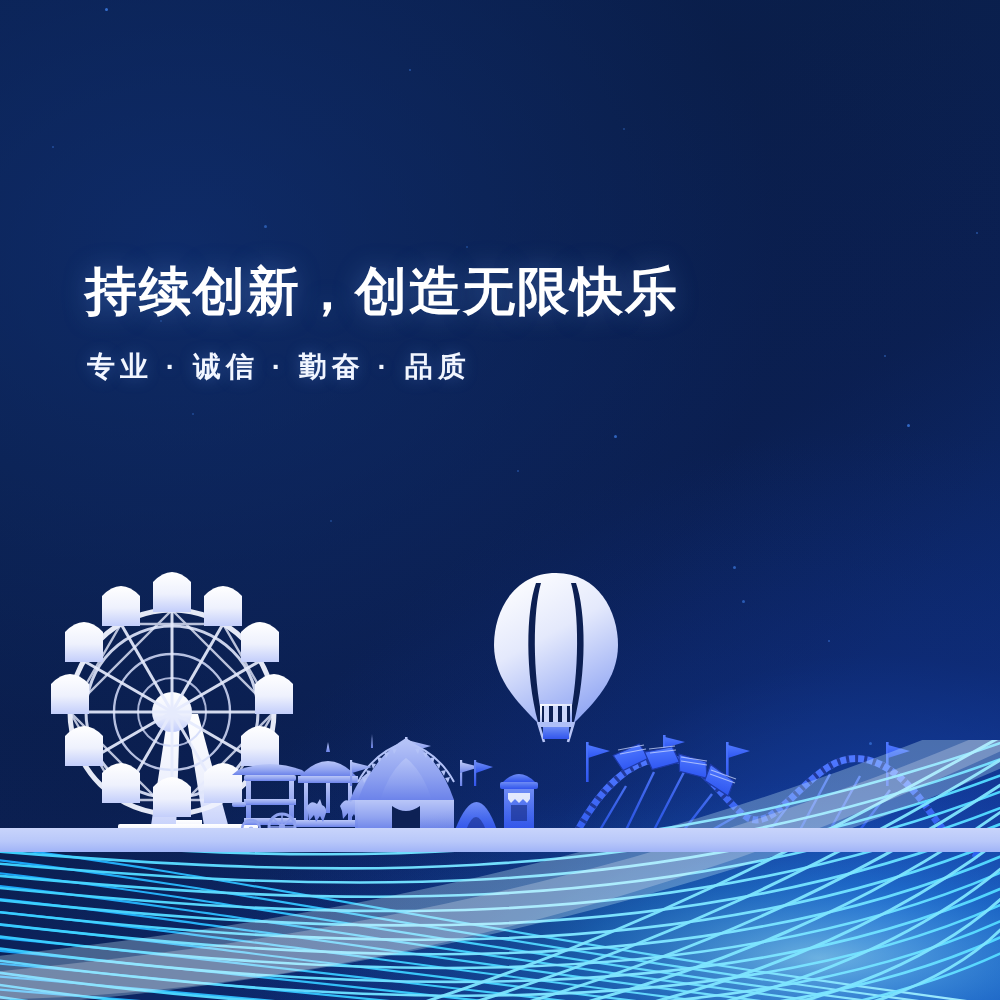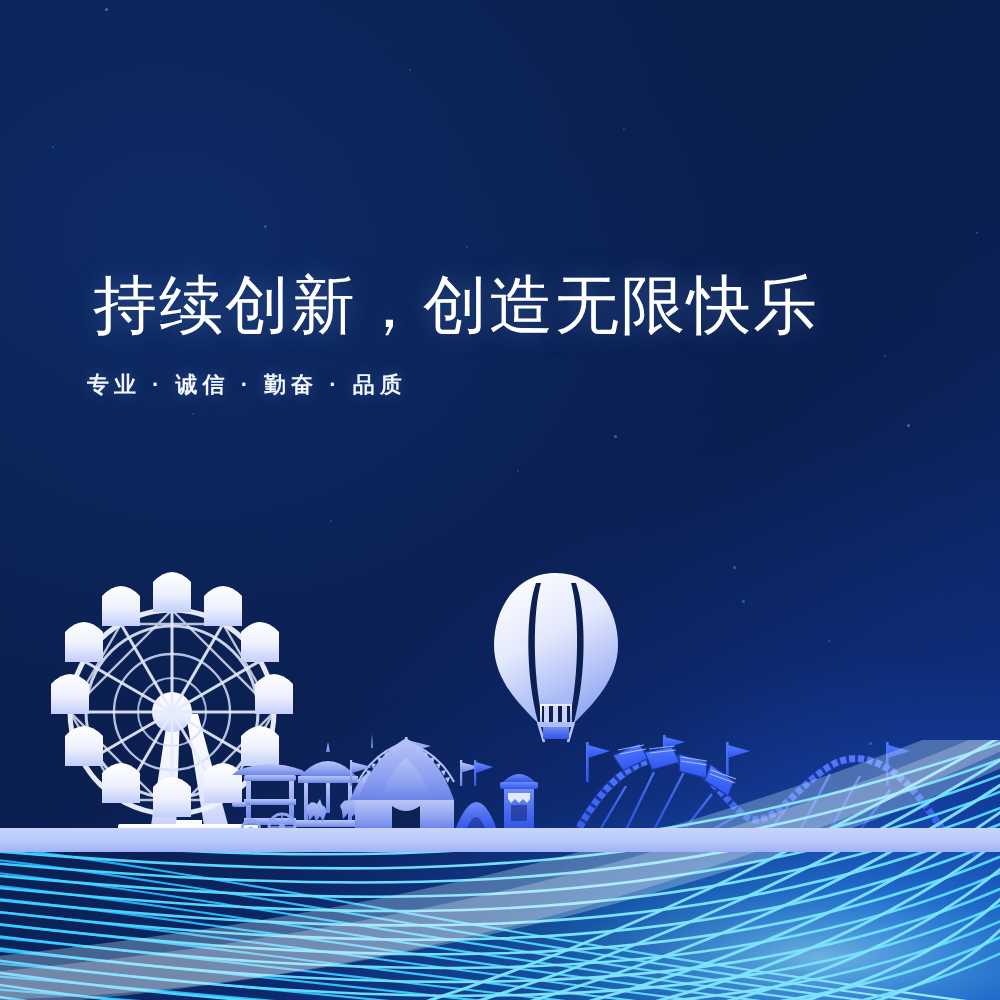--- a/index.html
+++ b/index.html
@@ -16,26 +16,26 @@
       linear-gradient(150deg, #0a2150 0%, #0a1f4b 30%, #0b2053 55%, #0d2a70 78%, #113a9e 100%);
   }
 
   
   .stars{position:absolute;inset:0;pointer-events:none;}
   .star{position:absolute;border-radius:50%;background:#3f7fe8;}
 
   
   .textblock{position:absolute;left:85px;top:262px;width:830px;}
   .headline{
-    font-size:64px;font-weight:400;color:#ffffff;letter-spacing:2px;
-    line-height:1.12;margin:8px;white-space:nowrap;
+    font-size:52px;font-weight:700;color:#ffffff;letter-spacing:2px;
+    line-height:1.12;margin:0;white-space:nowrap;
     text-shadow:0 0 26px rgba(120,175,255,0.35);
   }
   .subline{
-    margin:28px 0 0 2px;font-size:22px;font-weight:700;color:#f2f6ff;
+    margin:28px 0 0 2px;font-size:28px;font-weight:700;color:#f2f6ff;
     letter-spacing:5px;white-space:nowrap;
     text-shadow:0 0 16px rgba(110,165,255,0.3);
   }
 
   
   .art{position:absolute;left:0;top:0;width:1000px;height:1000px;}
   .art svg{display:block;width:1000px;height:1000px;}
 
   .ground{
     position:absolute;left:0;top:828px;width:1000px;height:24px;

